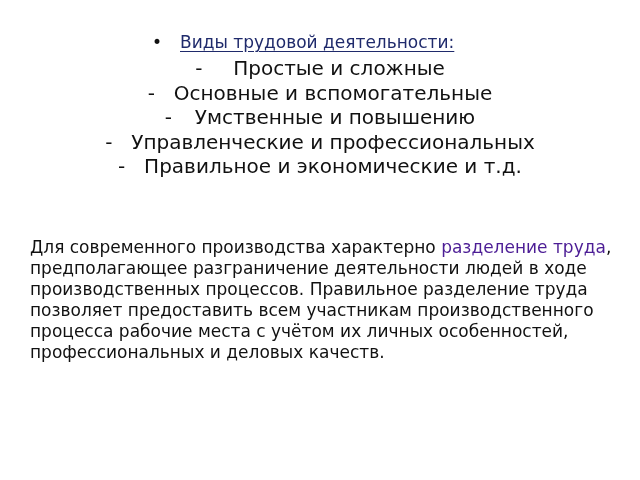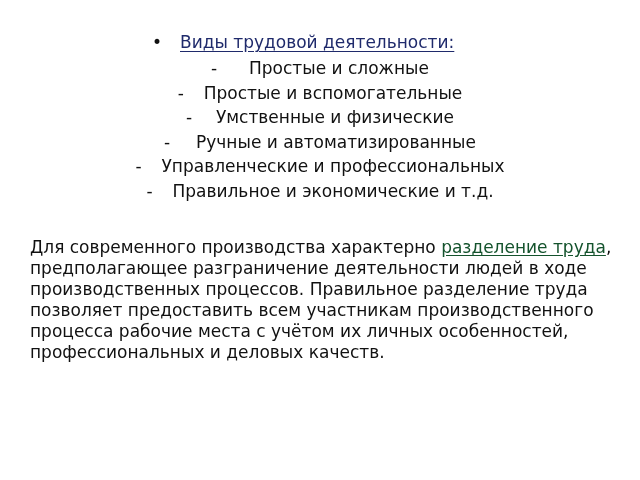--- a/index.html
+++ b/index.html
@@ -42,21 +42,21 @@
     position: absolute;
     top: 56px;
     left: 0;
     width: 640px;
     margin: 0;
     padding: 0;
     list-style: none;
   }
   .sub-item {
     text-align: center;
-    font-size: 17px;
+    font-size: 20px;
     line-height: 24.5px;
     white-space: nowrap;
   }
   .sub-item .dash {
     display: inline-block;
     width: 26px;
     text-align: left;
   }
   .sub-item.w1 .dash { width: 38px; }
   .sub-item.w3 .dash { width: 30px; }
@@ -64,22 +64,21 @@
   .paragraph {
     position: absolute;
     left: 30px;
     top: 237px;
     width: 590px;
     font-size: 17px;
     line-height: 21px;
     margin: 0;
   }
   .paragraph .term-link {
-    color: #14532d;
-    text-decoration: underline;
+    color: #4c1d95;
     text-underline-offset: 2px;
   }
   .conclusion {
     position: absolute;
     left: 30px;
     top: 381px;
     width: 590px;
     font-size: 17px;
     line-height: 21px;
     font-weight: bold;
@@ -94,27 +93,24 @@
 
   <div class="heading-line">
     <span class="bullet">•</span><span class="title">Виды трудовой деятельности:</span>
   </div>
 
   <ul class="sub-list">
     <li class="sub-item w1">
       <span class="dash">-</span><span>Простые и сложные</span>
     </li>
     <li class="sub-item w2">
-      <span class="dash">-</span><span>Простые и вспомогательные</span>
+      <span class="dash">-</span><span>Основные и вспомогательные</span>
     </li>
     <li class="sub-item w3">
-      <span class="dash">-</span><span>Умственные и физические</span>
-    </li>
-    <li class="sub-item w4">
-      <span class="dash">-</span><span>Ручные и автоматизированные</span>
+      <span class="dash">-</span><span>Умственные и повышению</span>
     </li>
     <li class="sub-item w5">
       <span class="dash">-</span><span>Управленческие и профессиональных</span>
     </li>
     <li class="sub-item w6">
       <span class="dash">-</span><span>Правильное и экономические и т.д.</span>
     </li>
   </ul>
 
   <p class="paragraph"><span>Для современного производства характерно </span><span class="term-link">разделение труда</span><span>, предполагающее разграничение деятельности людей в ходе производственных процессов. Правильное разделение труда позволяет предоставить всем участникам производственного процесса рабочие места с учётом их личных особенностей, профессиональных и деловых качеств.</span></p>

